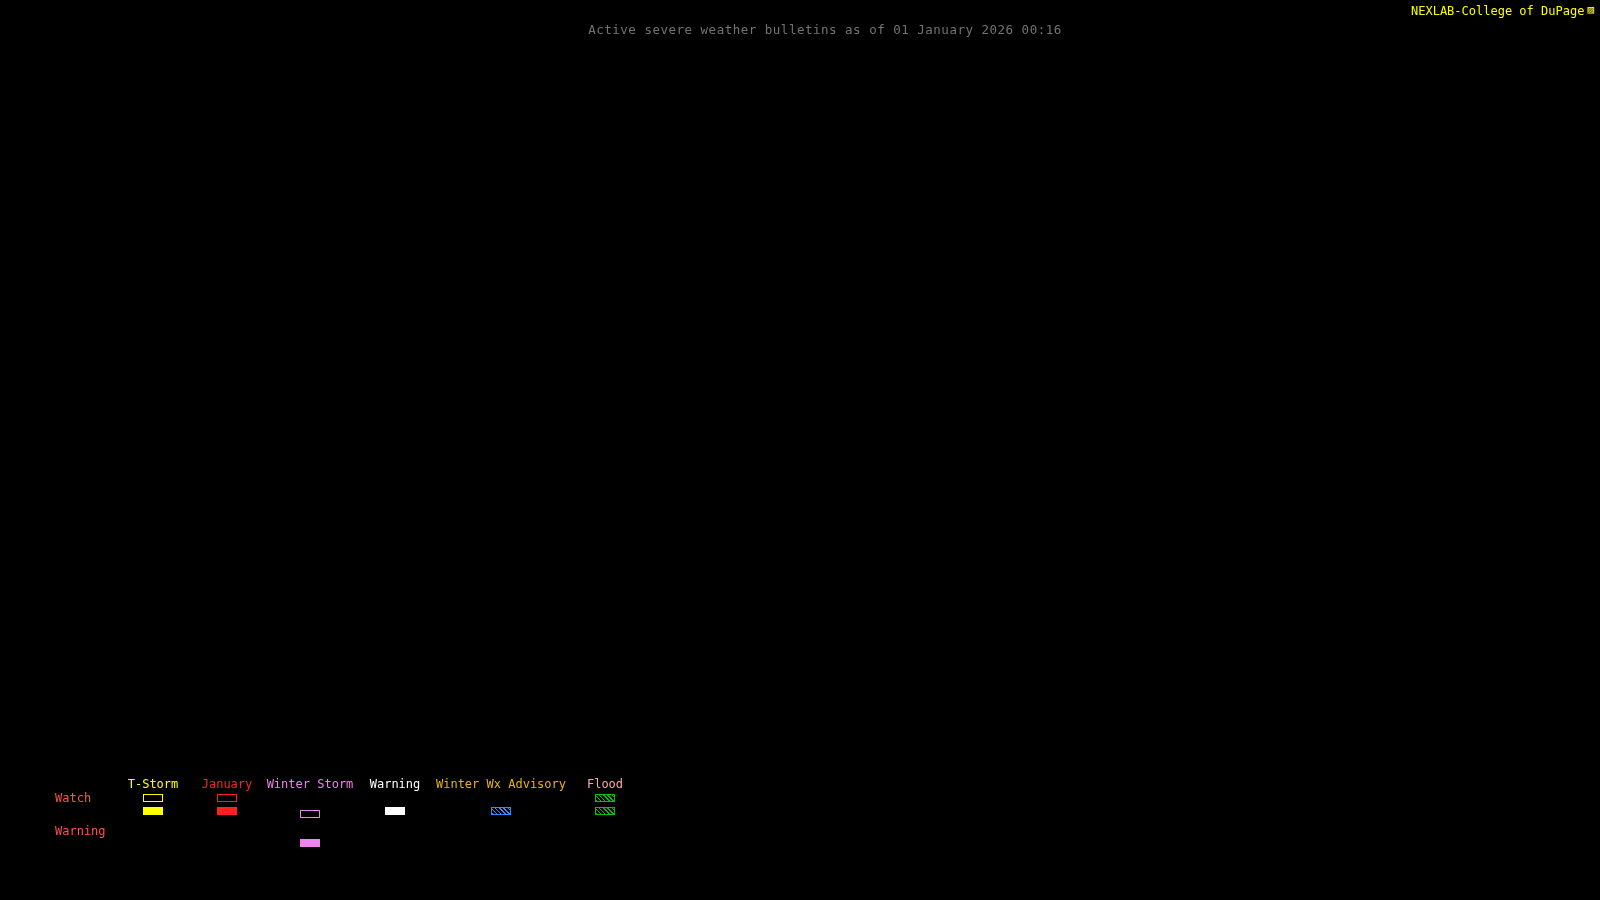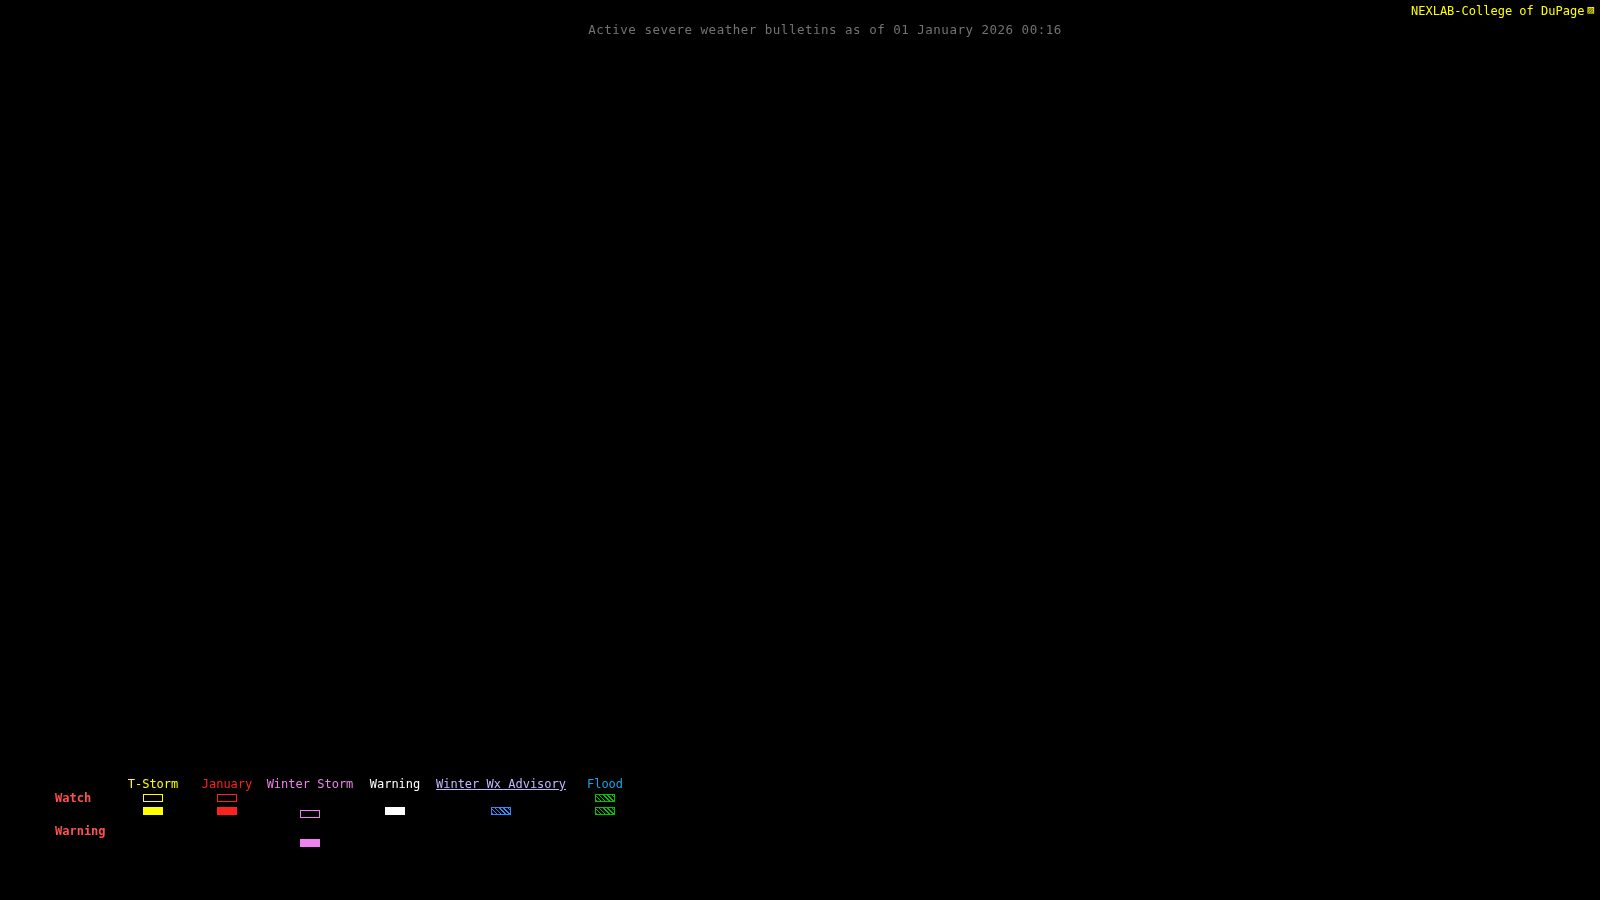--- a/index.html
+++ b/index.html
@@ -53,21 +53,20 @@
   }
   .leg-col {
     display: flex;
     flex-direction: column;
     align-items: center;
     text-align: right;
   }
   .label-col {
     width: 62px;
     align-items: flex-start;
-    font-weight: bold;
   }
   .leg-header {
     height: 14px;
     line-height: 14px;
     white-space: nowrap;
   }
   .leg-row {
     height: 13px;
     display: flex;
     align-items: center;
@@ -135,30 +134,30 @@
       <div class="leg-col" style="width: 80px;">
         <div class="leg-header" style="color: rgb(255, 255, 255);">Warning</div>
         <div class="leg-row">
           <span class="swatch" style="visibility: hidden;"></span>
         </div>
         <div class="leg-row">
           <span class="swatch" style="border: 1px solid rgb(255, 255, 255); background: rgb(255, 255, 255);"></span>
         </div>
       </div>
       <div class="leg-col" style="width: 132px;">
-        <div class="leg-header" style="color: #c4b5fd; text-decoration: underline;">Winter Wx Advisory</div>
+        <div class="leg-header" style="color: #eab308;">Winter Wx Advisory</div>
         <div class="leg-row">
           <span class="swatch" style="visibility: hidden;"></span>
         </div>
         <div class="leg-row">
           <span class="swatch" style="border: 1px solid rgb(46, 140, 255); background-image: repeating-linear-gradient(45deg, rgb(46, 140, 255) 0px, rgb(46, 140, 255) 1px, transparent 1px, transparent 3px);"></span>
         </div>
       </div>
       <div class="leg-col" style="width: 76px;">
-        <div class="leg-header" style="color: #0ea5e9;">Flood</div>
+        <div class="leg-header" style="color: #fca5a5;">Flood</div>
         <div class="leg-row">
           <span class="swatch" style="border: 1px solid rgb(0, 192, 0); background-image: repeating-linear-gradient(45deg, rgb(0, 192, 0) 0px, rgb(0, 192, 0) 1px, transparent 1px, transparent 3px);"></span>
         </div>
         <div class="leg-row">
           <span class="swatch" style="border: 1px solid rgb(0, 192, 0); background-image: repeating-linear-gradient(45deg, rgb(0, 192, 0) 0px, rgb(0, 192, 0) 1px, transparent 1px, transparent 3px);"></span>
         </div>
       </div>
     </div>
 
 </div>

